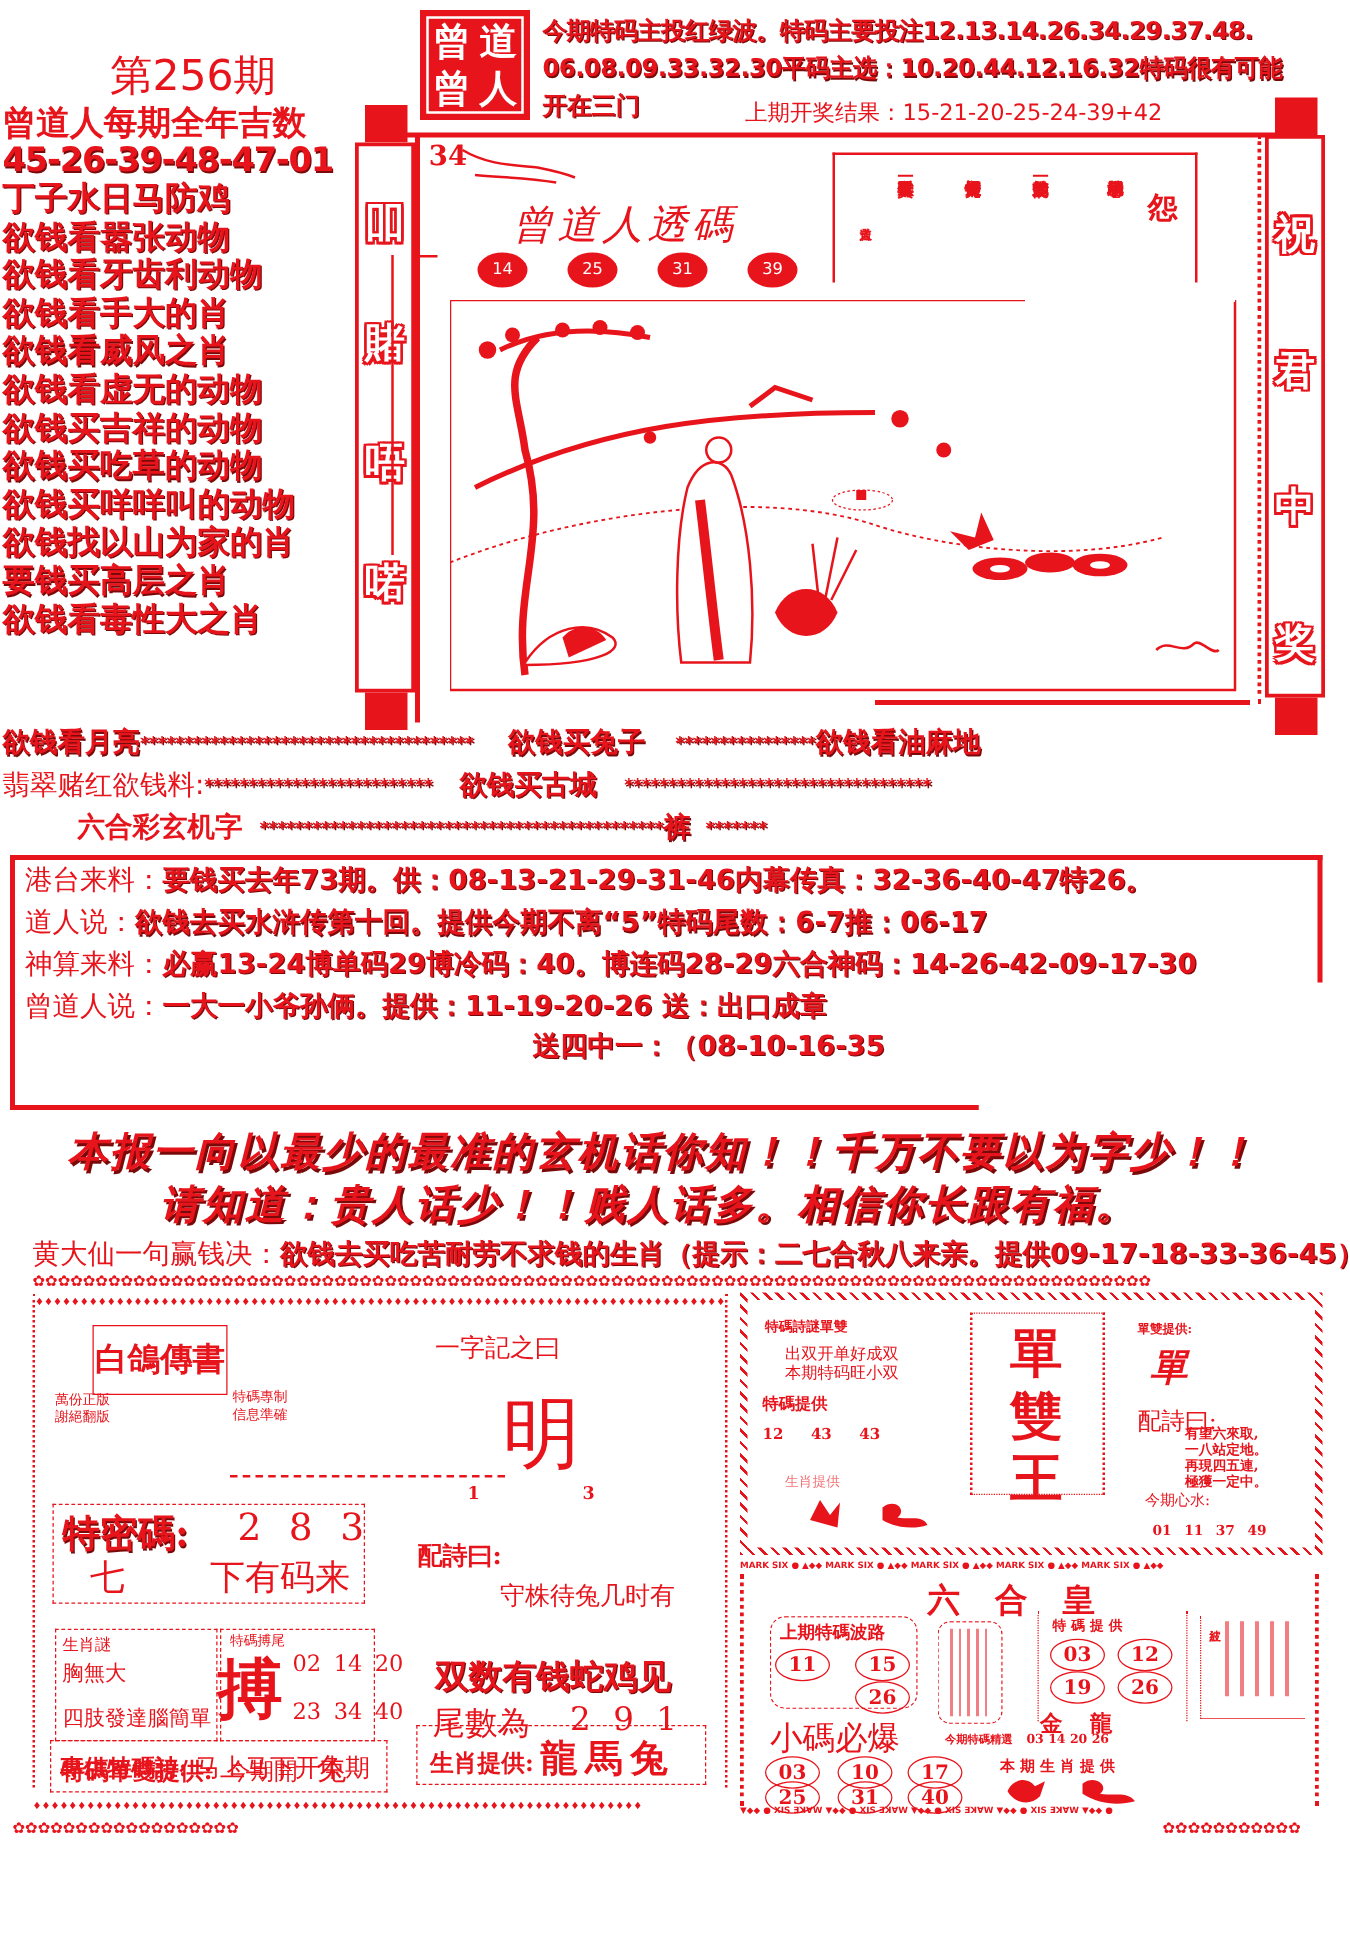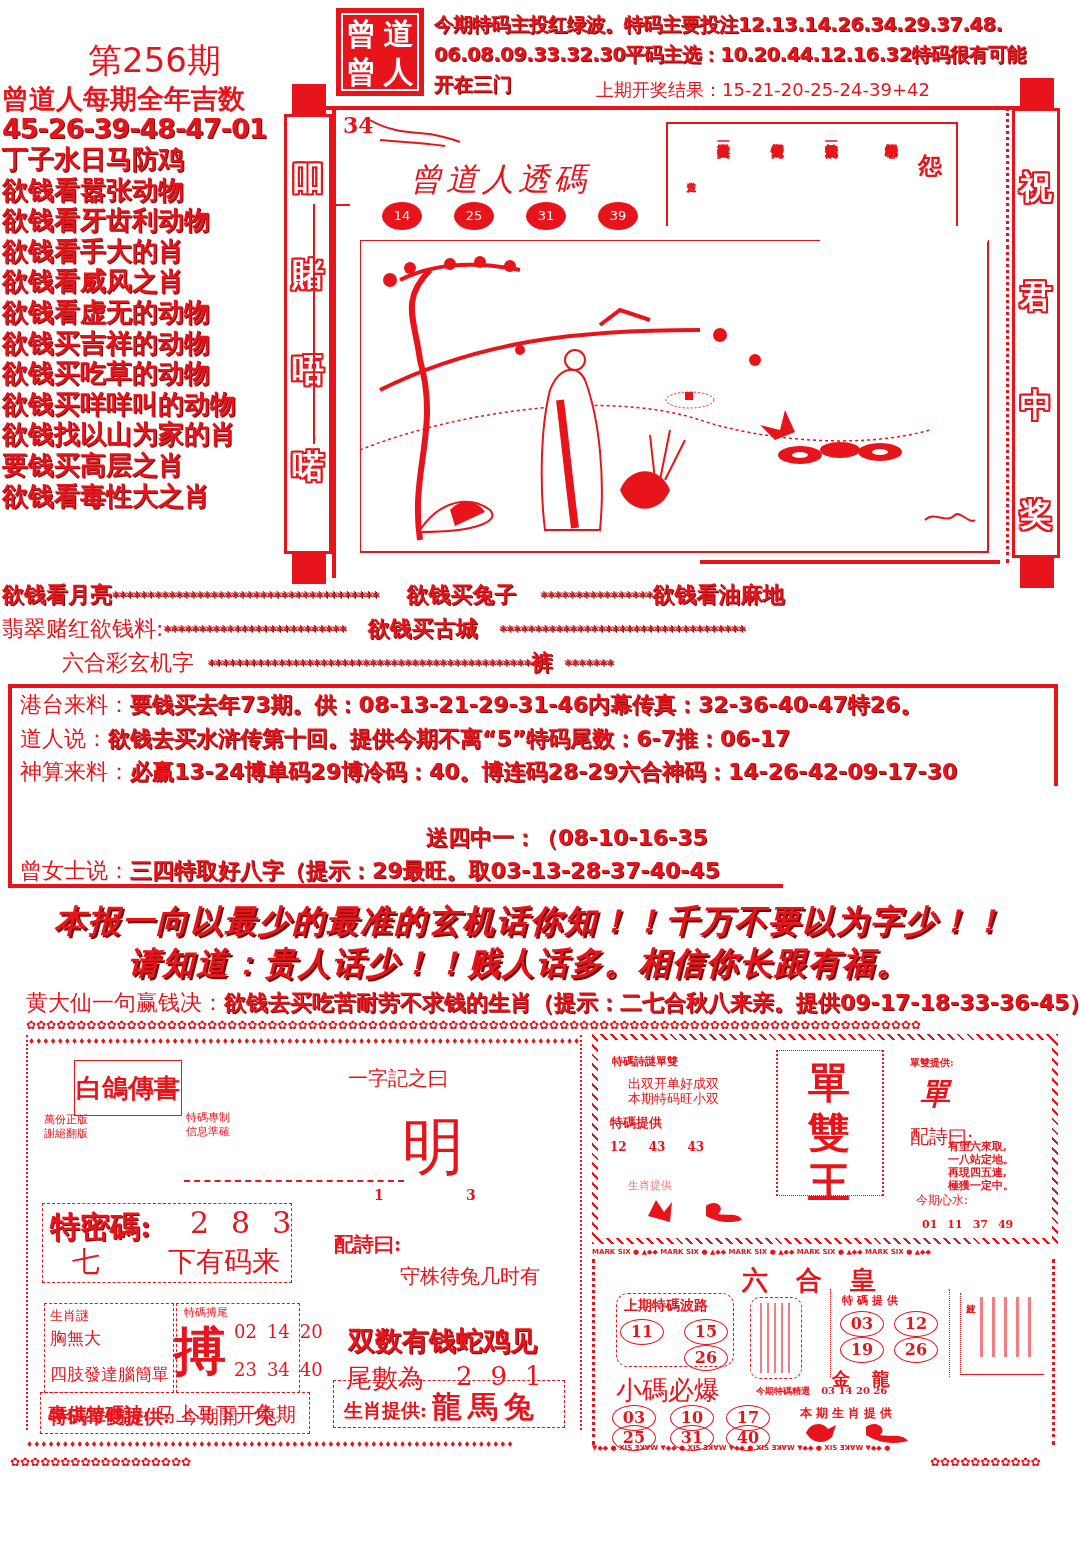--- a/index.html
+++ b/index.html
@@ -216,35 +216,35 @@
   <span>欲钱看月亮</span><span class="stars">**************************************</span>
   <span style="margin-left:20px;">欲钱买兔子</span>
   <span class="stars" style="margin-left:16px;">****************</span><span>欲钱看油麻地</span>
 </div>
 <div class="abs star-row red" style="left:2px; top:614px;">
   <span style="font-weight:normal; text-shadow:none;">翡翠赌红欲钱料:</span><span class="stars">**************************</span>
   <span style="margin-left:14px;">欲钱买古城</span>
   <span class="stars" style="margin-left:14px;">***********************************</span>
 </div>
 <div class="abs star-row red" style="left:62px; top:648px;">
-  <span style="font-weight:normal; text-shadow:none;">六合彩玄机字</span>
+  <span style="font-weight:bold; text-shadow:none;">六合彩玄机字</span>
   <span class="stars" style="margin-left:6px;">**********************************************</span><span>裤</span>
   <span class="stars" style="margin-left:4px;">*******</span>
 </div>
 
 <div id="info-box" class="abs red">
   <div class="frame-top"></div>
   <div class="frame-left"></div>
   <div class="frame-bottom"></div>
   <div class="frame-right"></div>
   <div class="row" style="top:6px;"><span class="lbl">港台来料：</span><span class="val">要钱买去年73期。供：08-13-21-29-31-46内幕传真：32-36-40-47特26。</span></div>
   <div class="row" style="top:40px;"><span class="lbl">道人说：</span><span class="val">欲钱去买水浒传第十回。提供今期不离“5”特码尾数：6-7推：06-17</span></div>
   <div class="row" style="top:73px;"><span class="lbl">神算来料：</span><span class="val">必赢13-24博单码29博冷码：40。博连码28-29六合神码：14-26-42-09-17-30</span></div>
+  <div class="row" style="top:107px;"><span class="lbl">曾道人说：</span><span class="val">一大一小爷孙俩。提供：11-19-20-26 送：出口成章</span></div>
   <div class="row" style="top:139px; left:418px; width:300px; overflow:hidden;"><span class="val">送四中一：（08-10-16-35</span></div>
-  <div class="row" style="top:172px;"><span class="lbl">曾女士说：</span><span class="val">三四特取好八字（提示：29最旺。取03-13-28-37-40-45</span></div>
 </div>
 
 <div class="abs slogan red" style="left:54px; top:900px;">本报一向以最少的最准的玄机话你知！！千万不要以为字少！！</div>
 <div class="abs slogan red" style="left:128px; top:942px;">请知道：贵人话少！！贱人话多。相信你长跟有福。</div>
 
 <div id="huang" class="abs red">
   <span>黄大仙一句赢钱决：</span><span class="val">欲钱去买吃苦耐劳不求钱的生肖（提示：二七合秋八来亲。提供09-17-18-33-36-45）</span>
 </div>
 
 <div class="abs deco-row" style="left:26px; top:1018px; width:1030px;">✿✿✿✿✿✿✿✿✿✿✿✿✿✿✿✿✿✿✿✿✿✿✿✿✿✿✿✿✿✿✿✿✿✿✿✿✿✿✿✿✿✿✿✿✿✿✿✿✿✿✿✿✿✿✿✿✿✿✿✿✿✿✿✿✿✿✿✿✿✿✿✿✿✿✿✿✿✿✿✿✿✿✿✿✿✿✿✿✿</div>

